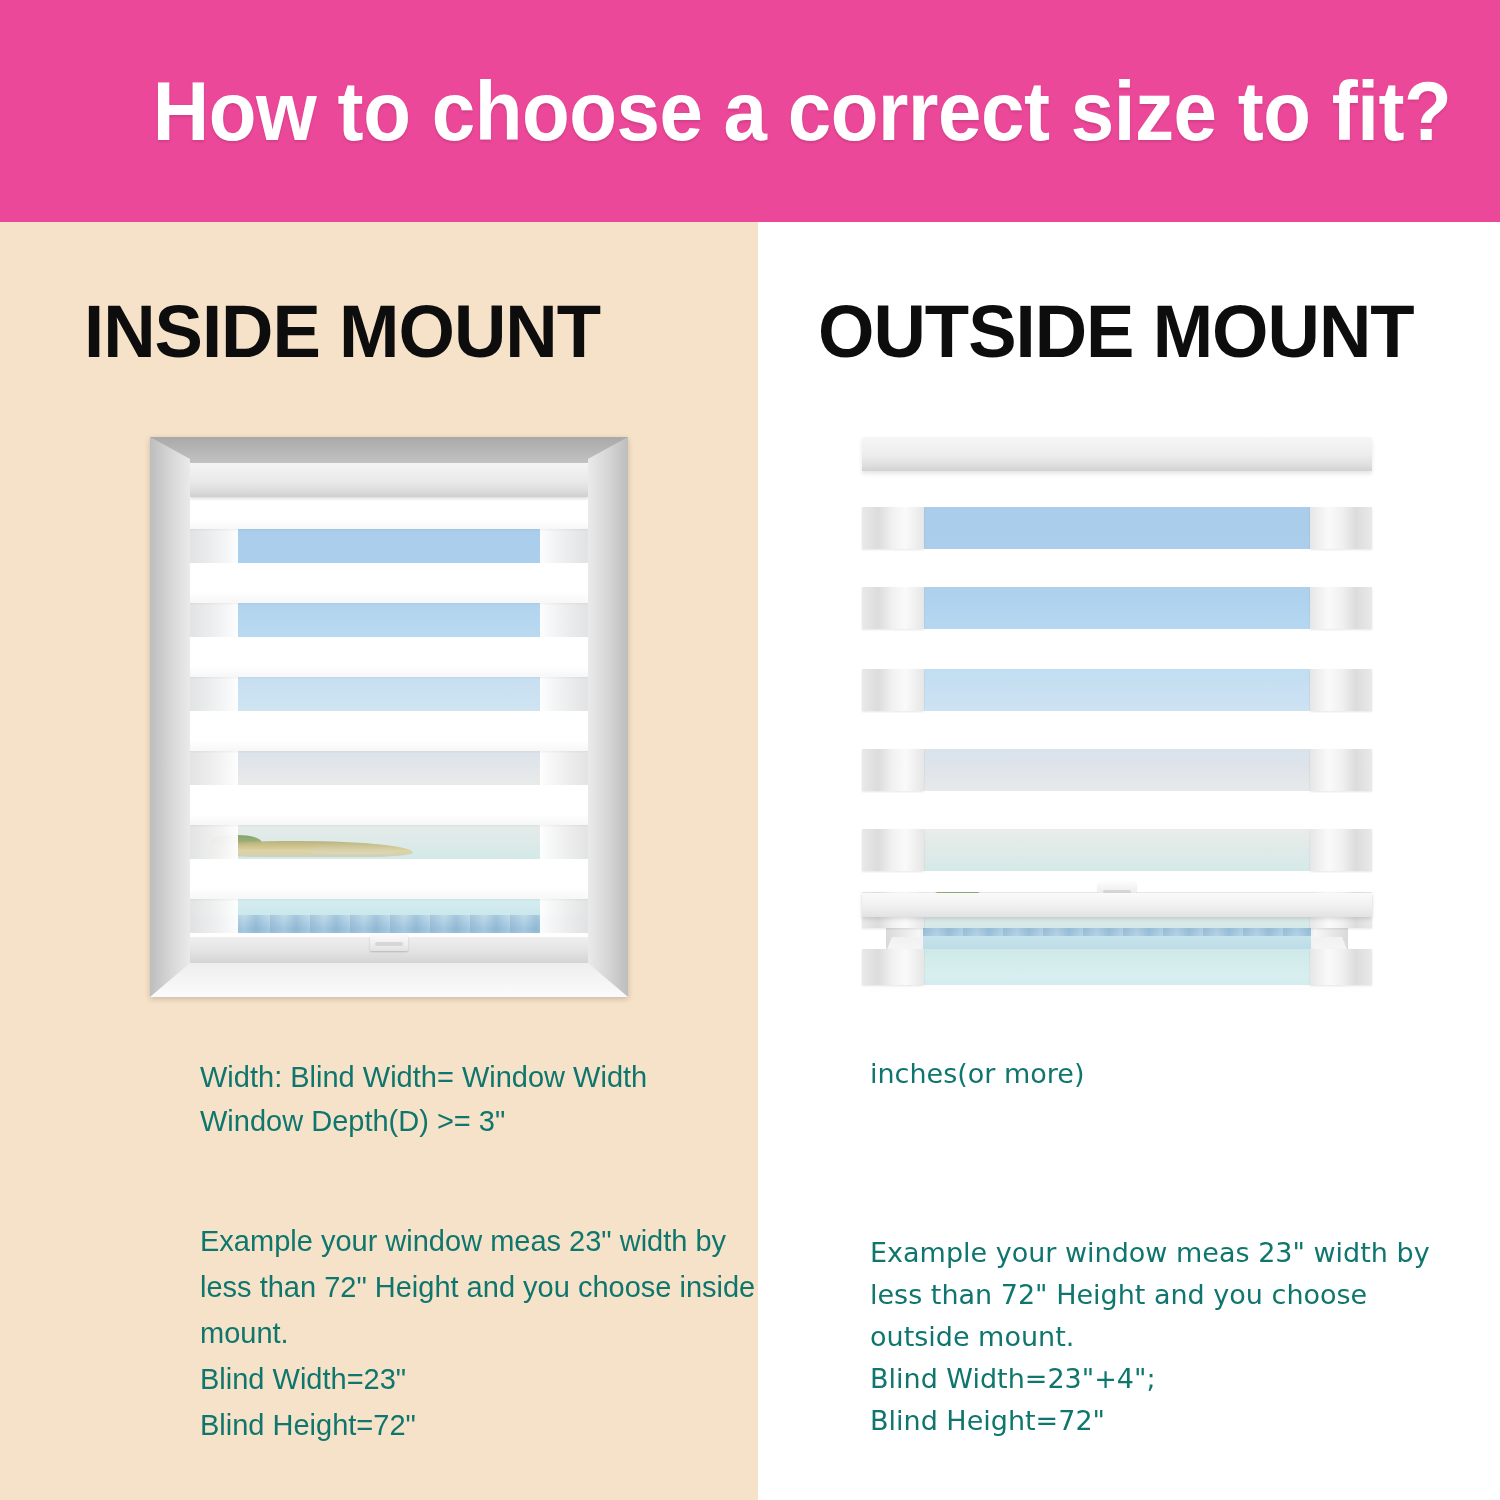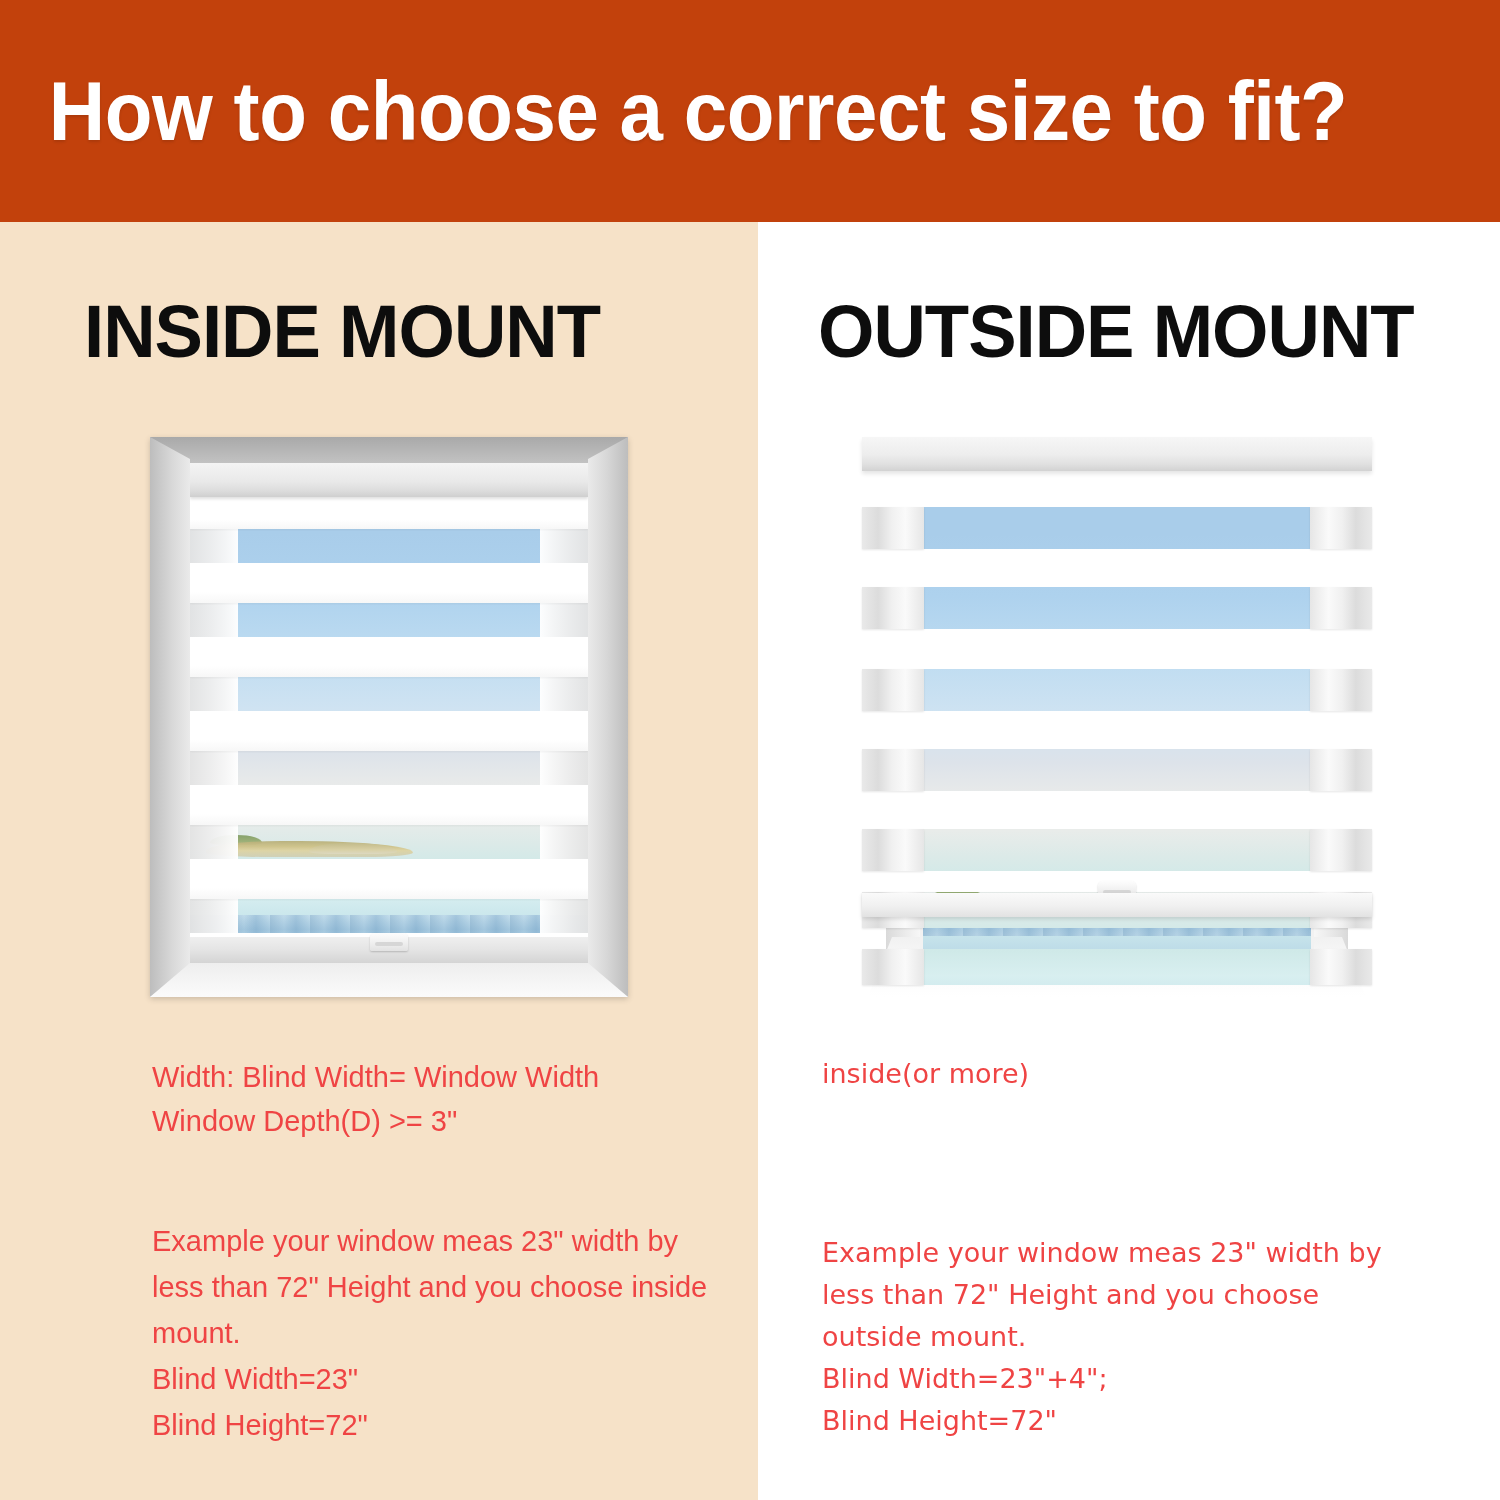--- a/index.html
+++ b/index.html
@@ -7,22 +7,22 @@
     width:1500px;height:1500px;
     background:#ffffff;
     font-family:"Liberation Sans", sans-serif;
     overflow:hidden;
     position:relative;
   }
 
   
   #header-banner{
     position:absolute;left:0;top:0;width:1500px;height:222px;
-    background:#c2410c;
-    display:flex;align-items:center;justify-content:flex-start;
+    background:#ec4899;
+    display:flex;align-items:center;justify-content:flex-end;
   }
   #header-title{
     color:#ffffff;
     font-family:"Liberation Sans", sans-serif;
     font-weight:bold;
     font-size:84px;
     letter-spacing:-0.5px;
     transform:scaleX(0.93);
     white-space:nowrap;
     text-shadow:0 2px 3px rgba(0,0,0,0.12);
@@ -250,21 +250,22 @@
   .om-band .om-tab-r{
     position:absolute;right:0;top:0;width:62px;height:100%;
     background:linear-gradient(270deg,#e9e9e9 0%,#dcdcdc 26%,#f0f0f0 48%,#fafafa 70%,#e6e6e6 100%);
     box-shadow:0 1px 2px rgba(0,0,0,0.10);
   }
 
   
   .text-block{position:absolute;}
   .text-line{
     white-space:pre;
-    color:#ef4444;
+    color:#0f766e;
+    margin-left:48px;
   }
   #text-left-specs,#text-left-example{
     left:152px;
     font-family:"Liberation Sans", sans-serif;
     font-size:29px;
     color:#111111;
   }
   #text-left-specs{top:1055px;}
   #text-left-specs .text-line{line-height:44px;}
   #text-left-example{top:1218px;}
@@ -422,21 +423,21 @@
 
 <div class="text-block" id="text-left-example">
   <div class="text-line">Example your window meas 23" width by</div>
   <div class="text-line">less than 72" Height and you choose inside</div>
   <div class="text-line">mount.</div>
   <div class="text-line">Blind Width=23"</div>
   <div class="text-line">Blind Height=72"</div>
 </div>
 
 <div class="text-block" id="text-right-specs">
-  <div class="text-line">inside(or more)</div>
+  <div class="text-line">inches(or more)</div>
 </div>
 
 <div class="text-block" id="text-right-example">
   <div class="text-line">Example your window meas 23" width by</div>
   <div class="text-line">less than 72" Height and you choose</div>
   <div class="text-line">outside mount.</div>
   <div class="text-line">Blind Width=23"+4";</div>
   <div class="text-line">Blind Height=72"</div>
 </div>
 

